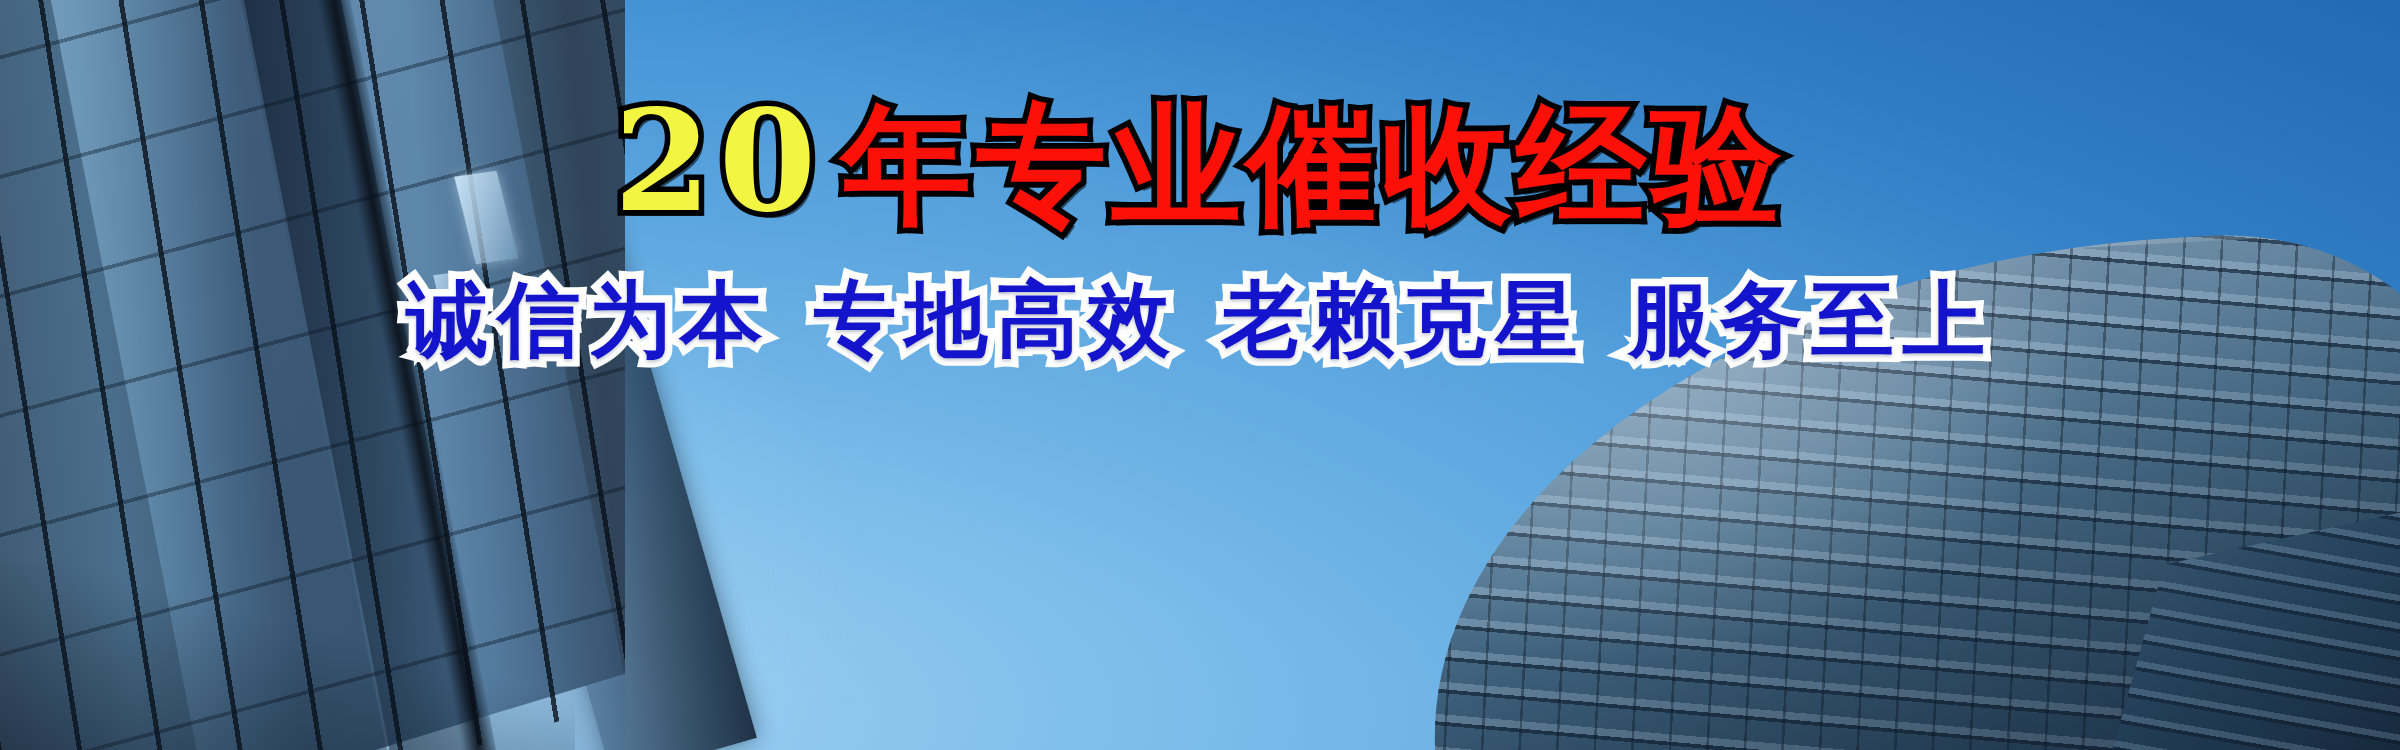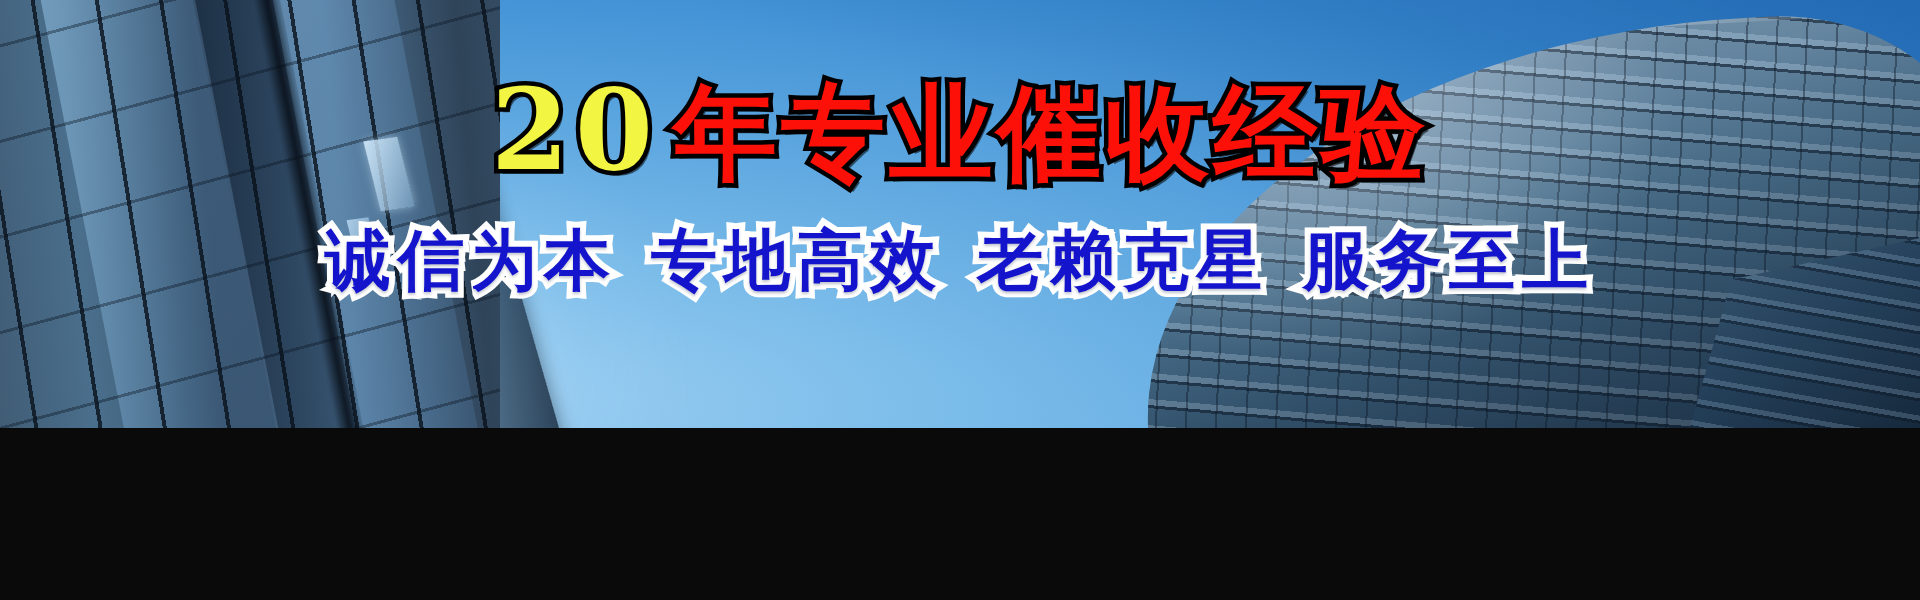--- a/index.html
+++ b/index.html
@@ -4,21 +4,21 @@
 <style>
   html, body {
     margin: 0;
     padding: 0;
     background: #0a0a0a;
   }
 
   #banner {
     position: relative;
     width: 1920px;
-    height: 428px;
+    height: 600px;
     overflow: hidden;
     font-family: "DejaVu Sans", "Liberation Sans", sans-serif;
     user-select: none;
   }
 
   
   .sky {
     position: absolute;
     inset: 0;
     background:
@@ -274,21 +274,21 @@
     text-align: center;
     white-space: nowrap;
     font-size: 66px;
     line-height: 1;
     font-weight: 700;
     color: #1414cc;
     letter-spacing: 7px;
     -webkit-text-stroke: 12px #ffffff;
     paint-order: stroke fill;
     text-shadow: 0 2px 3px rgba(20,40,70,.28);
-    font-family: Liberation Serif, serif;
+    font-family: Liberation Mono, monospace;
   }
   .subline .seg { display: inline-block; }
   .subline .gap { display: inline-block; width: 34px; }
 
   
   .promise {
     position: absolute;
     left: 0; right: 0;
     top: 404px;
     text-align: center;

